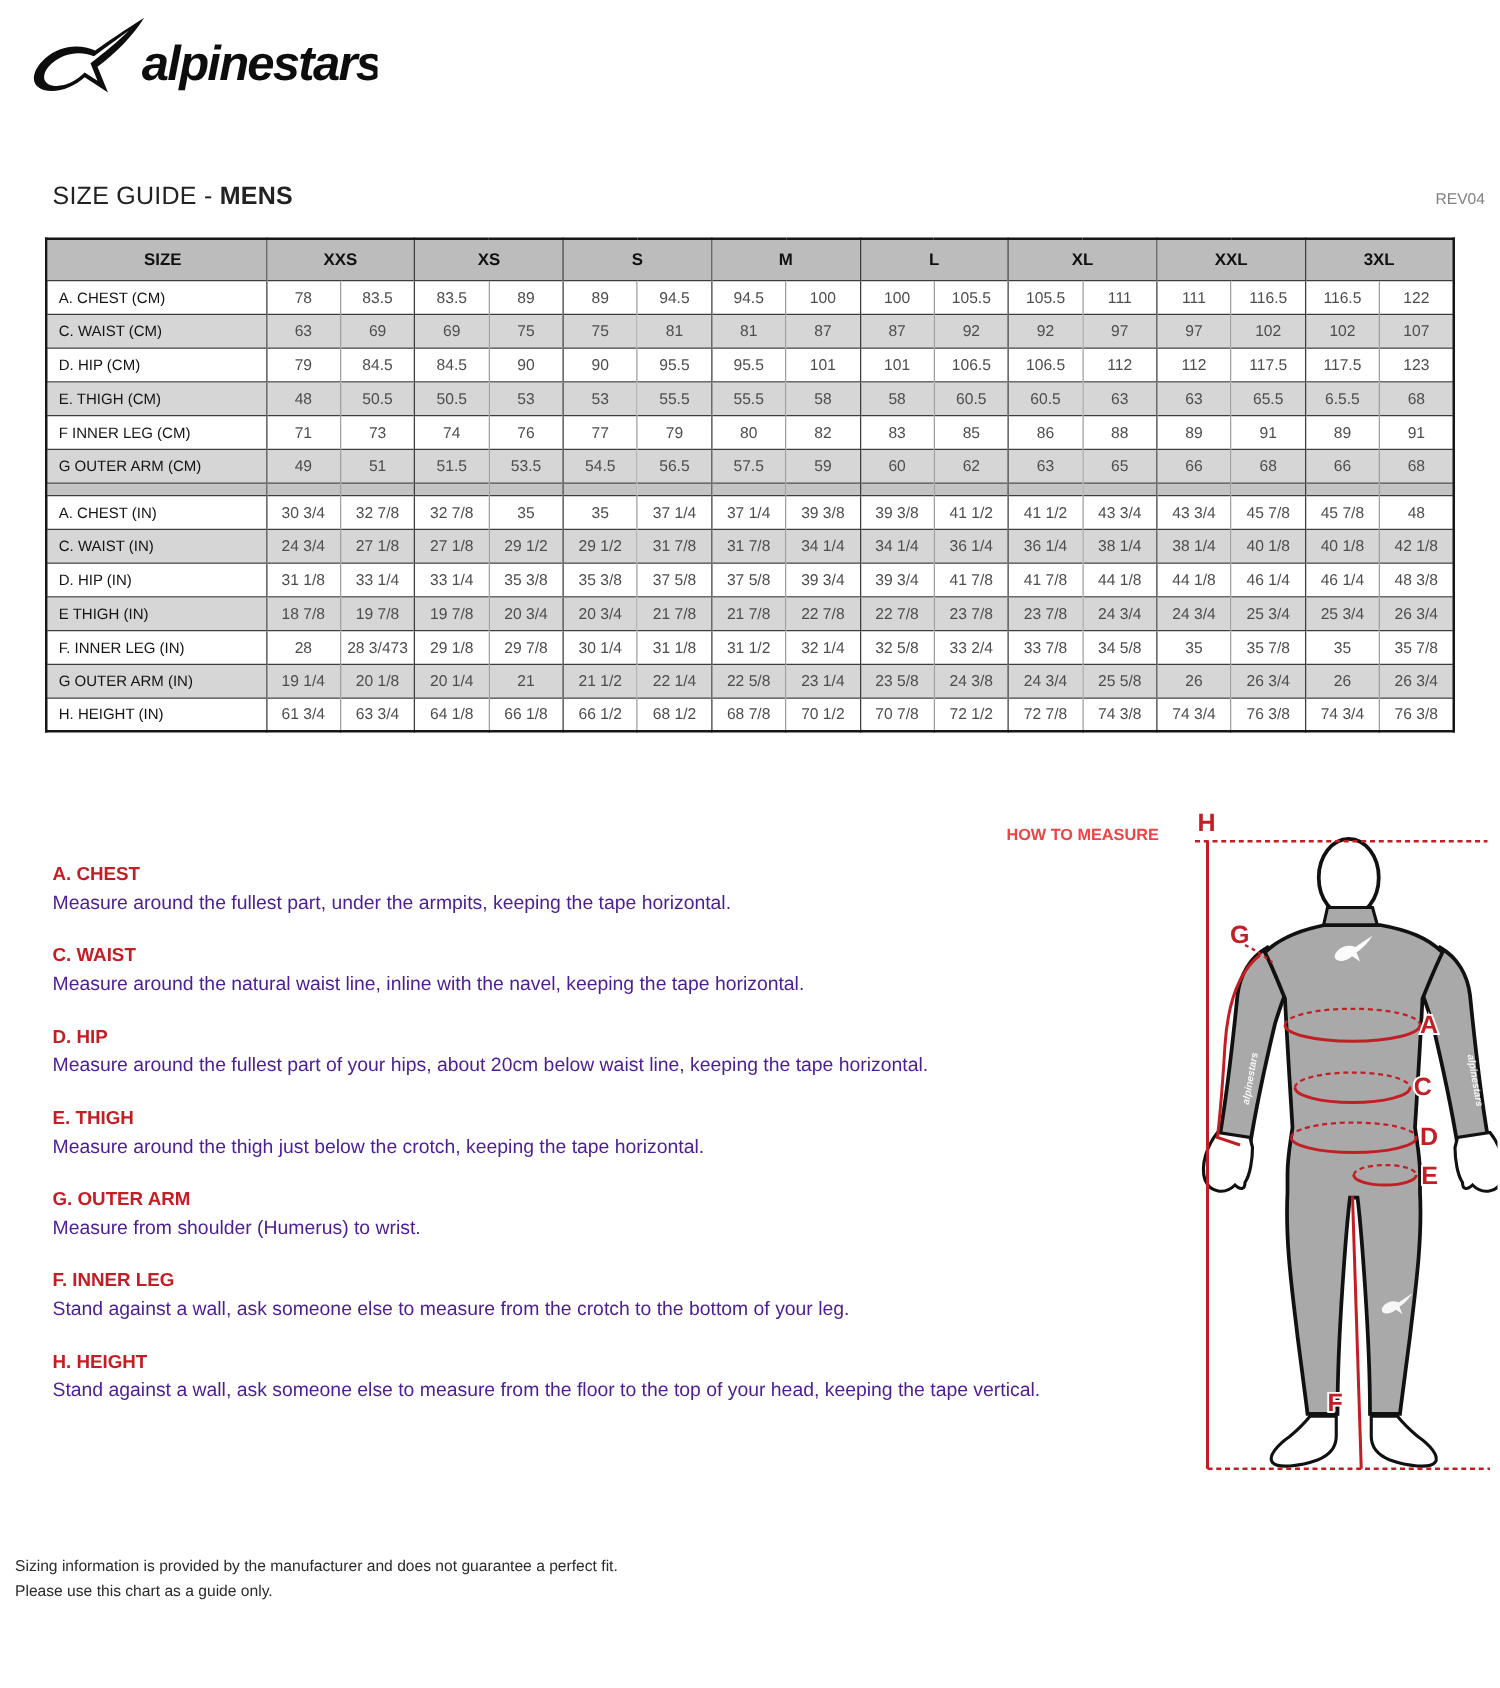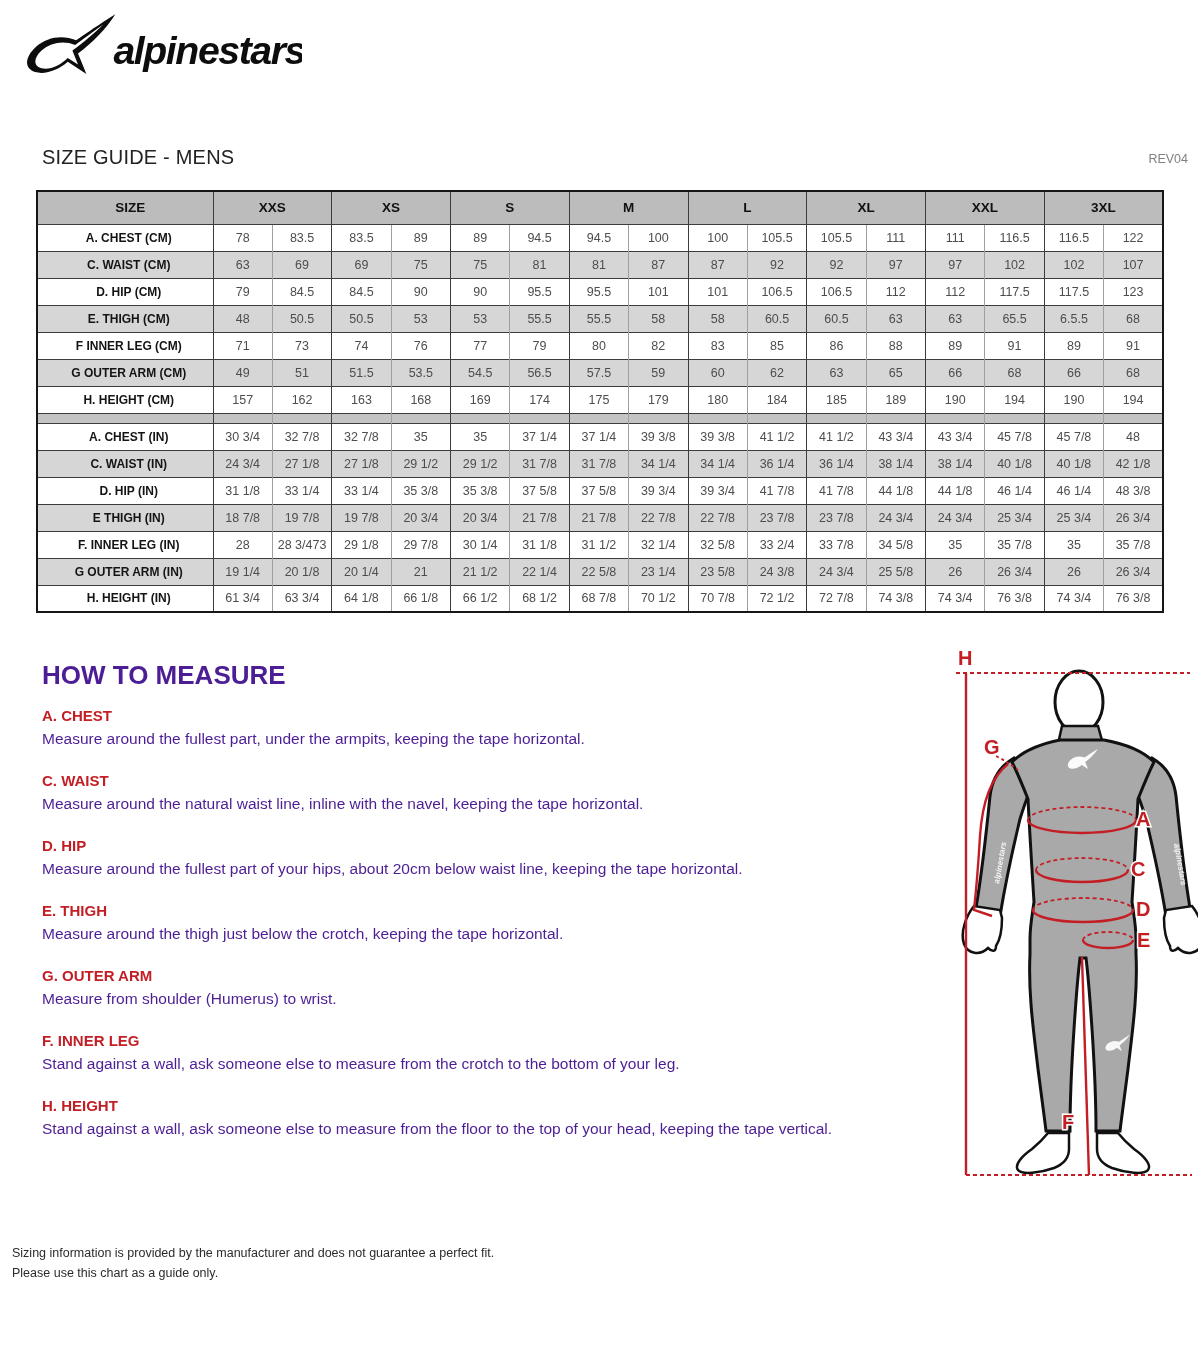--- a/index.html
+++ b/index.html
@@ -5,37 +5,37 @@
   html,body { margin:0; padding:0; background:#fff; }
   * { box-sizing:border-box; }
   .page {
     position:relative; width:1200px; height:1350px; background:#fff;
     font-family:"Liberation Sans", sans-serif; color:#1a1a1a; overflow:hidden;border-radius:11px;
   }
   
   .brand { position:absolute; top:12px; left:22px; width:280px; height:66px; }
   
   .page-title { position:absolute; top:146px; left:42px; margin:0; font-size:20px; font-weight:normal; letter-spacing:.2px; color:#222; }
-  .page-title b { font-weight:normal;text-align:right; }
+  .page-title b { font-weight:bold;text-align:right; }
   .rev { position:absolute; top:152px; right:12px; font-size:12.5px; color:#808080; }
   
   .size-table { position:absolute; top:190px; left:36px; width:1128px; border-collapse:collapse; table-layout:fixed; border:2px solid #161616; }
   .size-table th, .size-table td { border-top:1.5px solid #3c3c3c; padding:0 2px; overflow:hidden; white-space:nowrap; }
   .size-table thead th { height:33px; background:var(--table-header-bg,#bcbcbc); font-size:13.5px; color:#111; text-align:center; }
   th.size-label-col { width:176px;padding-left:12px; }
   th.size-group { border-left:1.5px solid #3c3c3c; }
-  td.label { text-align:center; padding-left:9px; font-weight:bold; font-size:12px; color:#141414; }
+  td.label { text-align:left; padding-left:9px; font-weight:normal; font-size:12px; color:#141414; }
   td.val { text-align:center; font-size:12.5px; color:#4d4d4d; border-left:1px solid #9f9f9f; }
   td.g-start { border-left:1.5px solid #3c3c3c; }
   .size-table tbody td { height:27px; background:#fff; }
   tr.stripe td { background:var(--row-stripe-bg,#d6d6d6); }
   tr.spacer td { height:10px; padding:0; background:var(--spacer-bg,#c4c4c4); }
   
   .measure { position:absolute; top:660px; left:42px; width:885px; }
-  .measure h2 { margin:0 0 16px 0; font-size:26px; color:#4c1d95; }
+  .measure h2 { margin:0 0 16px 0; font-size:13px; color:#ef4444;text-align:right; }
   .m-block { margin-bottom:23px; }
   .m-block h3 { margin:0 0 5px 0; font-size:15px; color:var(--accent,#c41e25); }
   .m-block p { margin:0; font-size:15.5px; line-height:20px; color:#4c1d95; }
   
   .figure { position:absolute; top:644px; left:936px; }
   
   .footer { position:absolute; top:1243px; left:12px; font-size:12.5px; line-height:20px; color:#2b2b2b; }
 </style>
 </head>
 <body>
@@ -174,39 +174,20 @@
           <td class="val g-start">57.5</td>
           <td class="val">59</td>
           <td class="val g-start">60</td>
           <td class="val">62</td>
           <td class="val g-start">63</td>
           <td class="val">65</td>
           <td class="val g-start">66</td>
           <td class="val">68</td>
           <td class="val g-start">66</td>
           <td class="val">68</td>
-        </tr>
-        <tr>
-          <td class="label">H. HEIGHT (CM)</td>
-          <td class="val g-start">157</td>
-          <td class="val">162</td>
-          <td class="val g-start">163</td>
-          <td class="val">168</td>
-          <td class="val g-start">169</td>
-          <td class="val">174</td>
-          <td class="val g-start">175</td>
-          <td class="val">179</td>
-          <td class="val g-start">180</td>
-          <td class="val">184</td>
-          <td class="val g-start">185</td>
-          <td class="val">189</td>
-          <td class="val g-start">190</td>
-          <td class="val">194</td>
-          <td class="val g-start">190</td>
-          <td class="val">194</td>
         </tr>
         <tr class="spacer">
           <td class="label"></td>
           <td class="val g-start"></td>
           <td class="val"></td>
           <td class="val g-start"></td>
           <td class="val"></td>
           <td class="val g-start"></td>
           <td class="val"></td>
           <td class="val g-start"></td>

